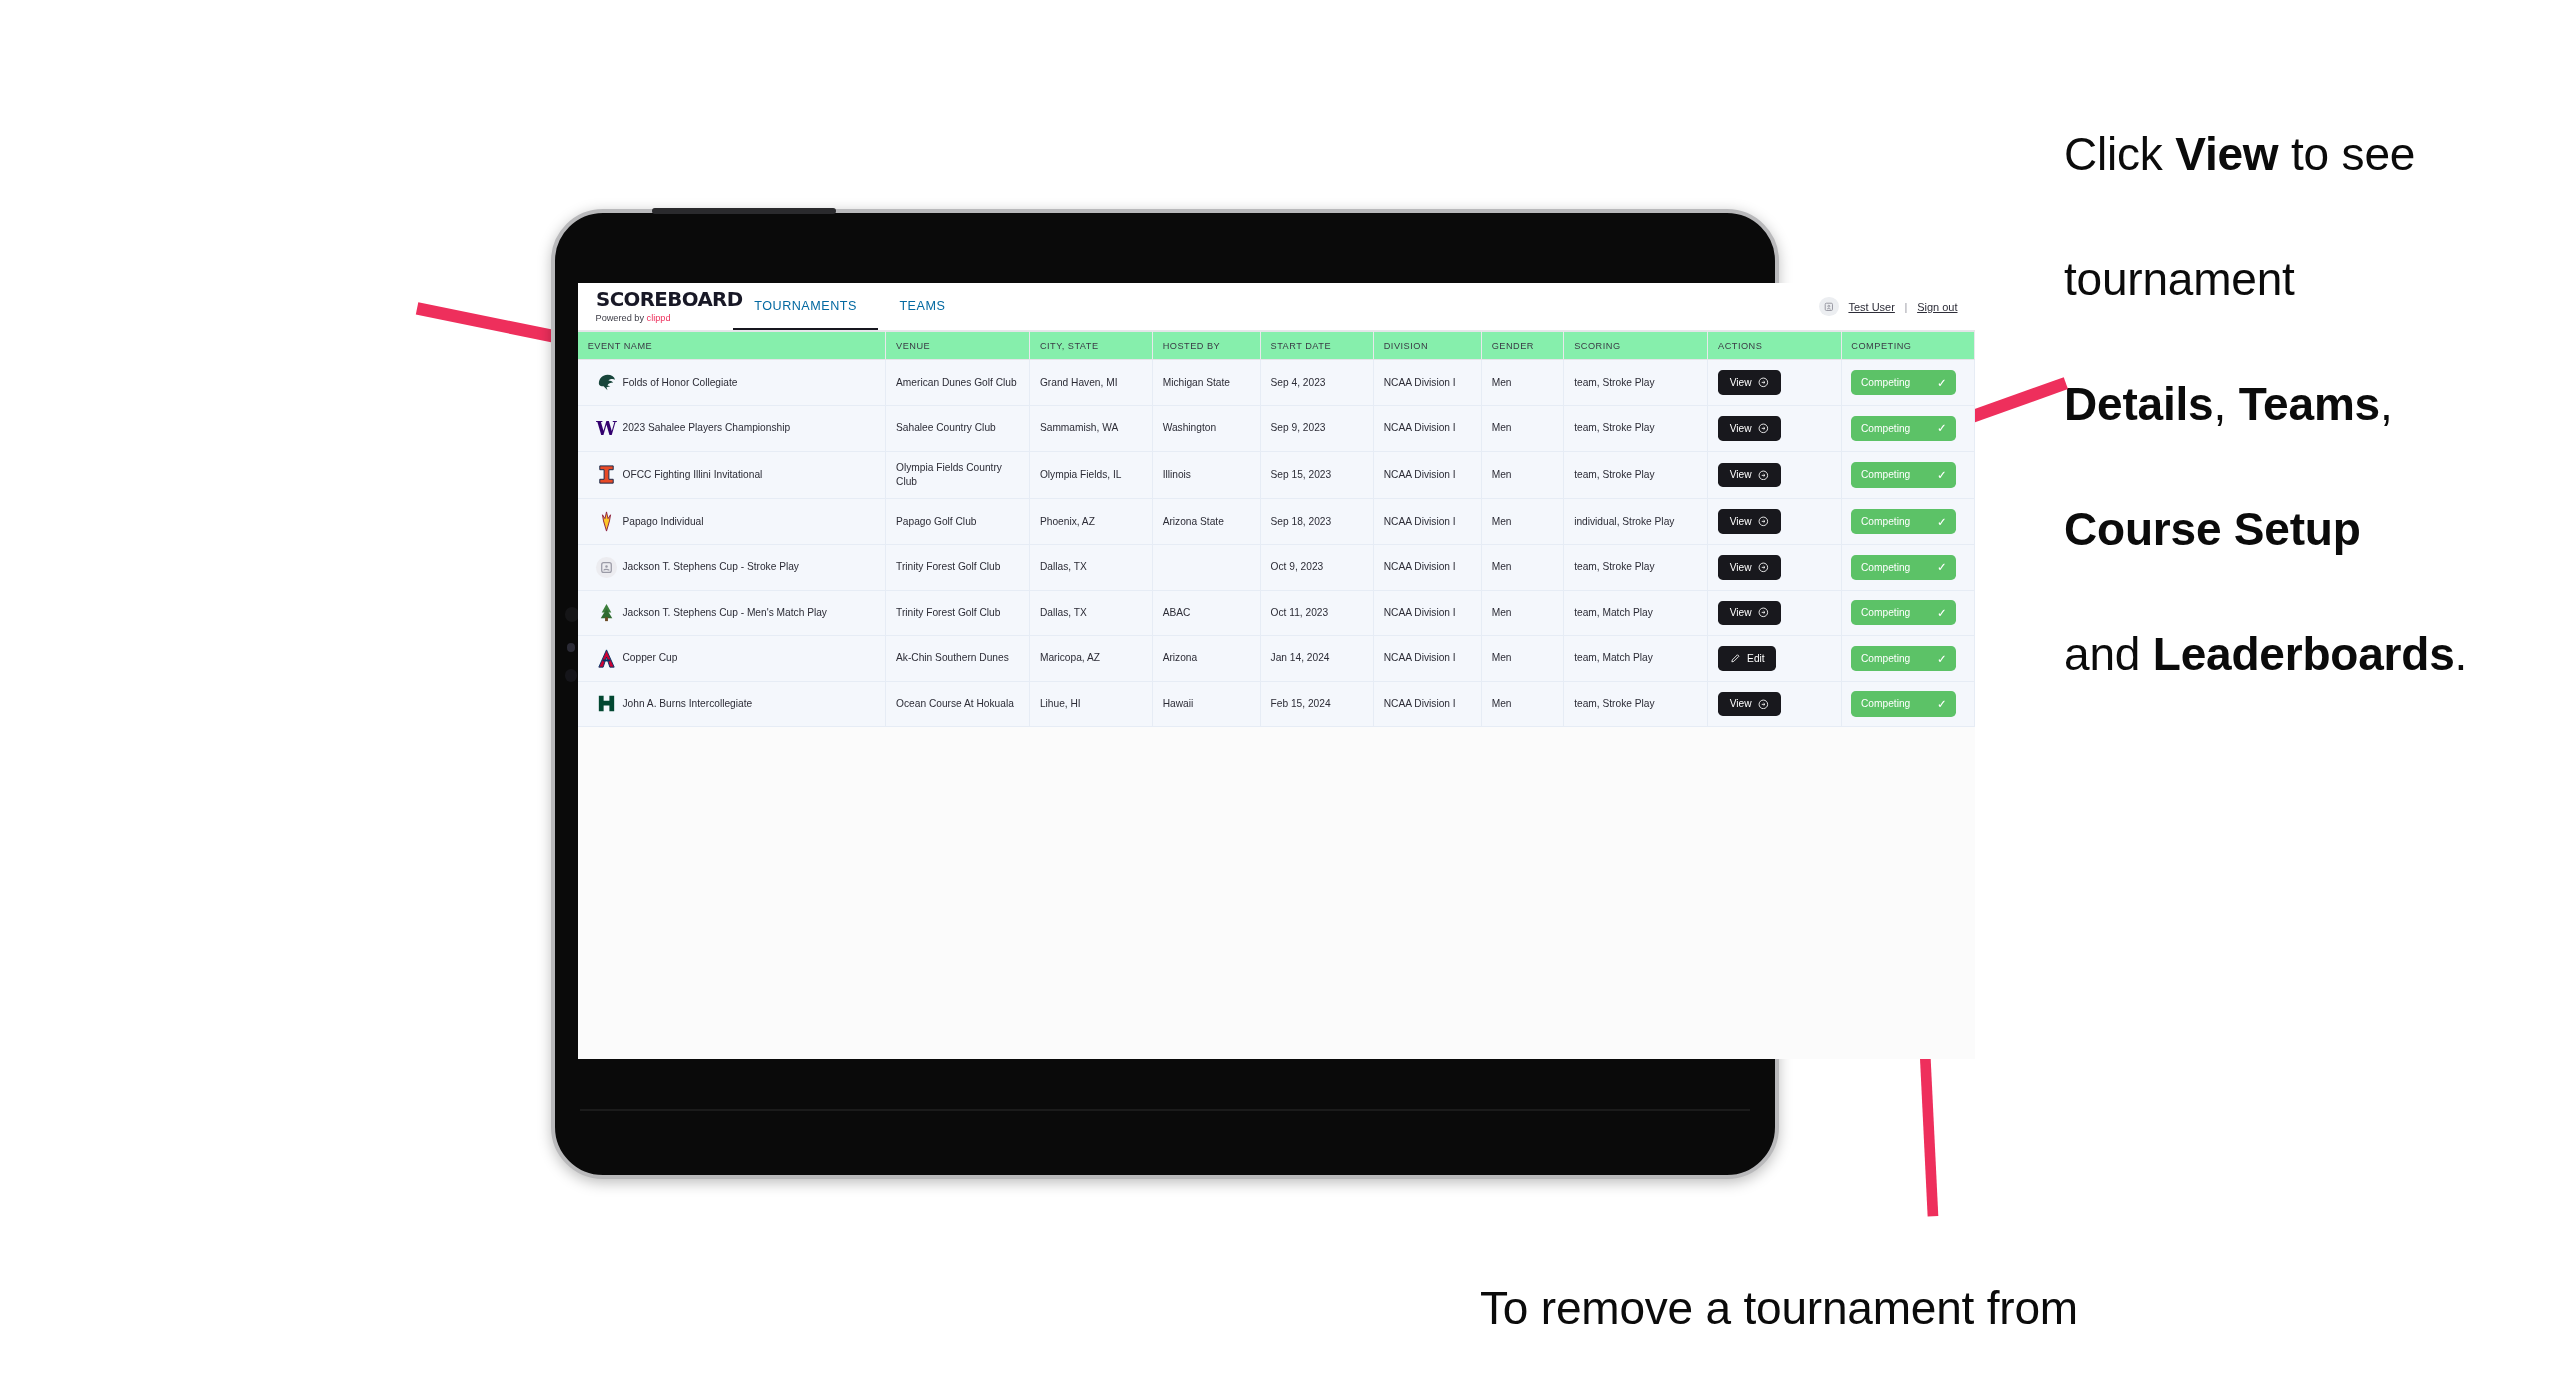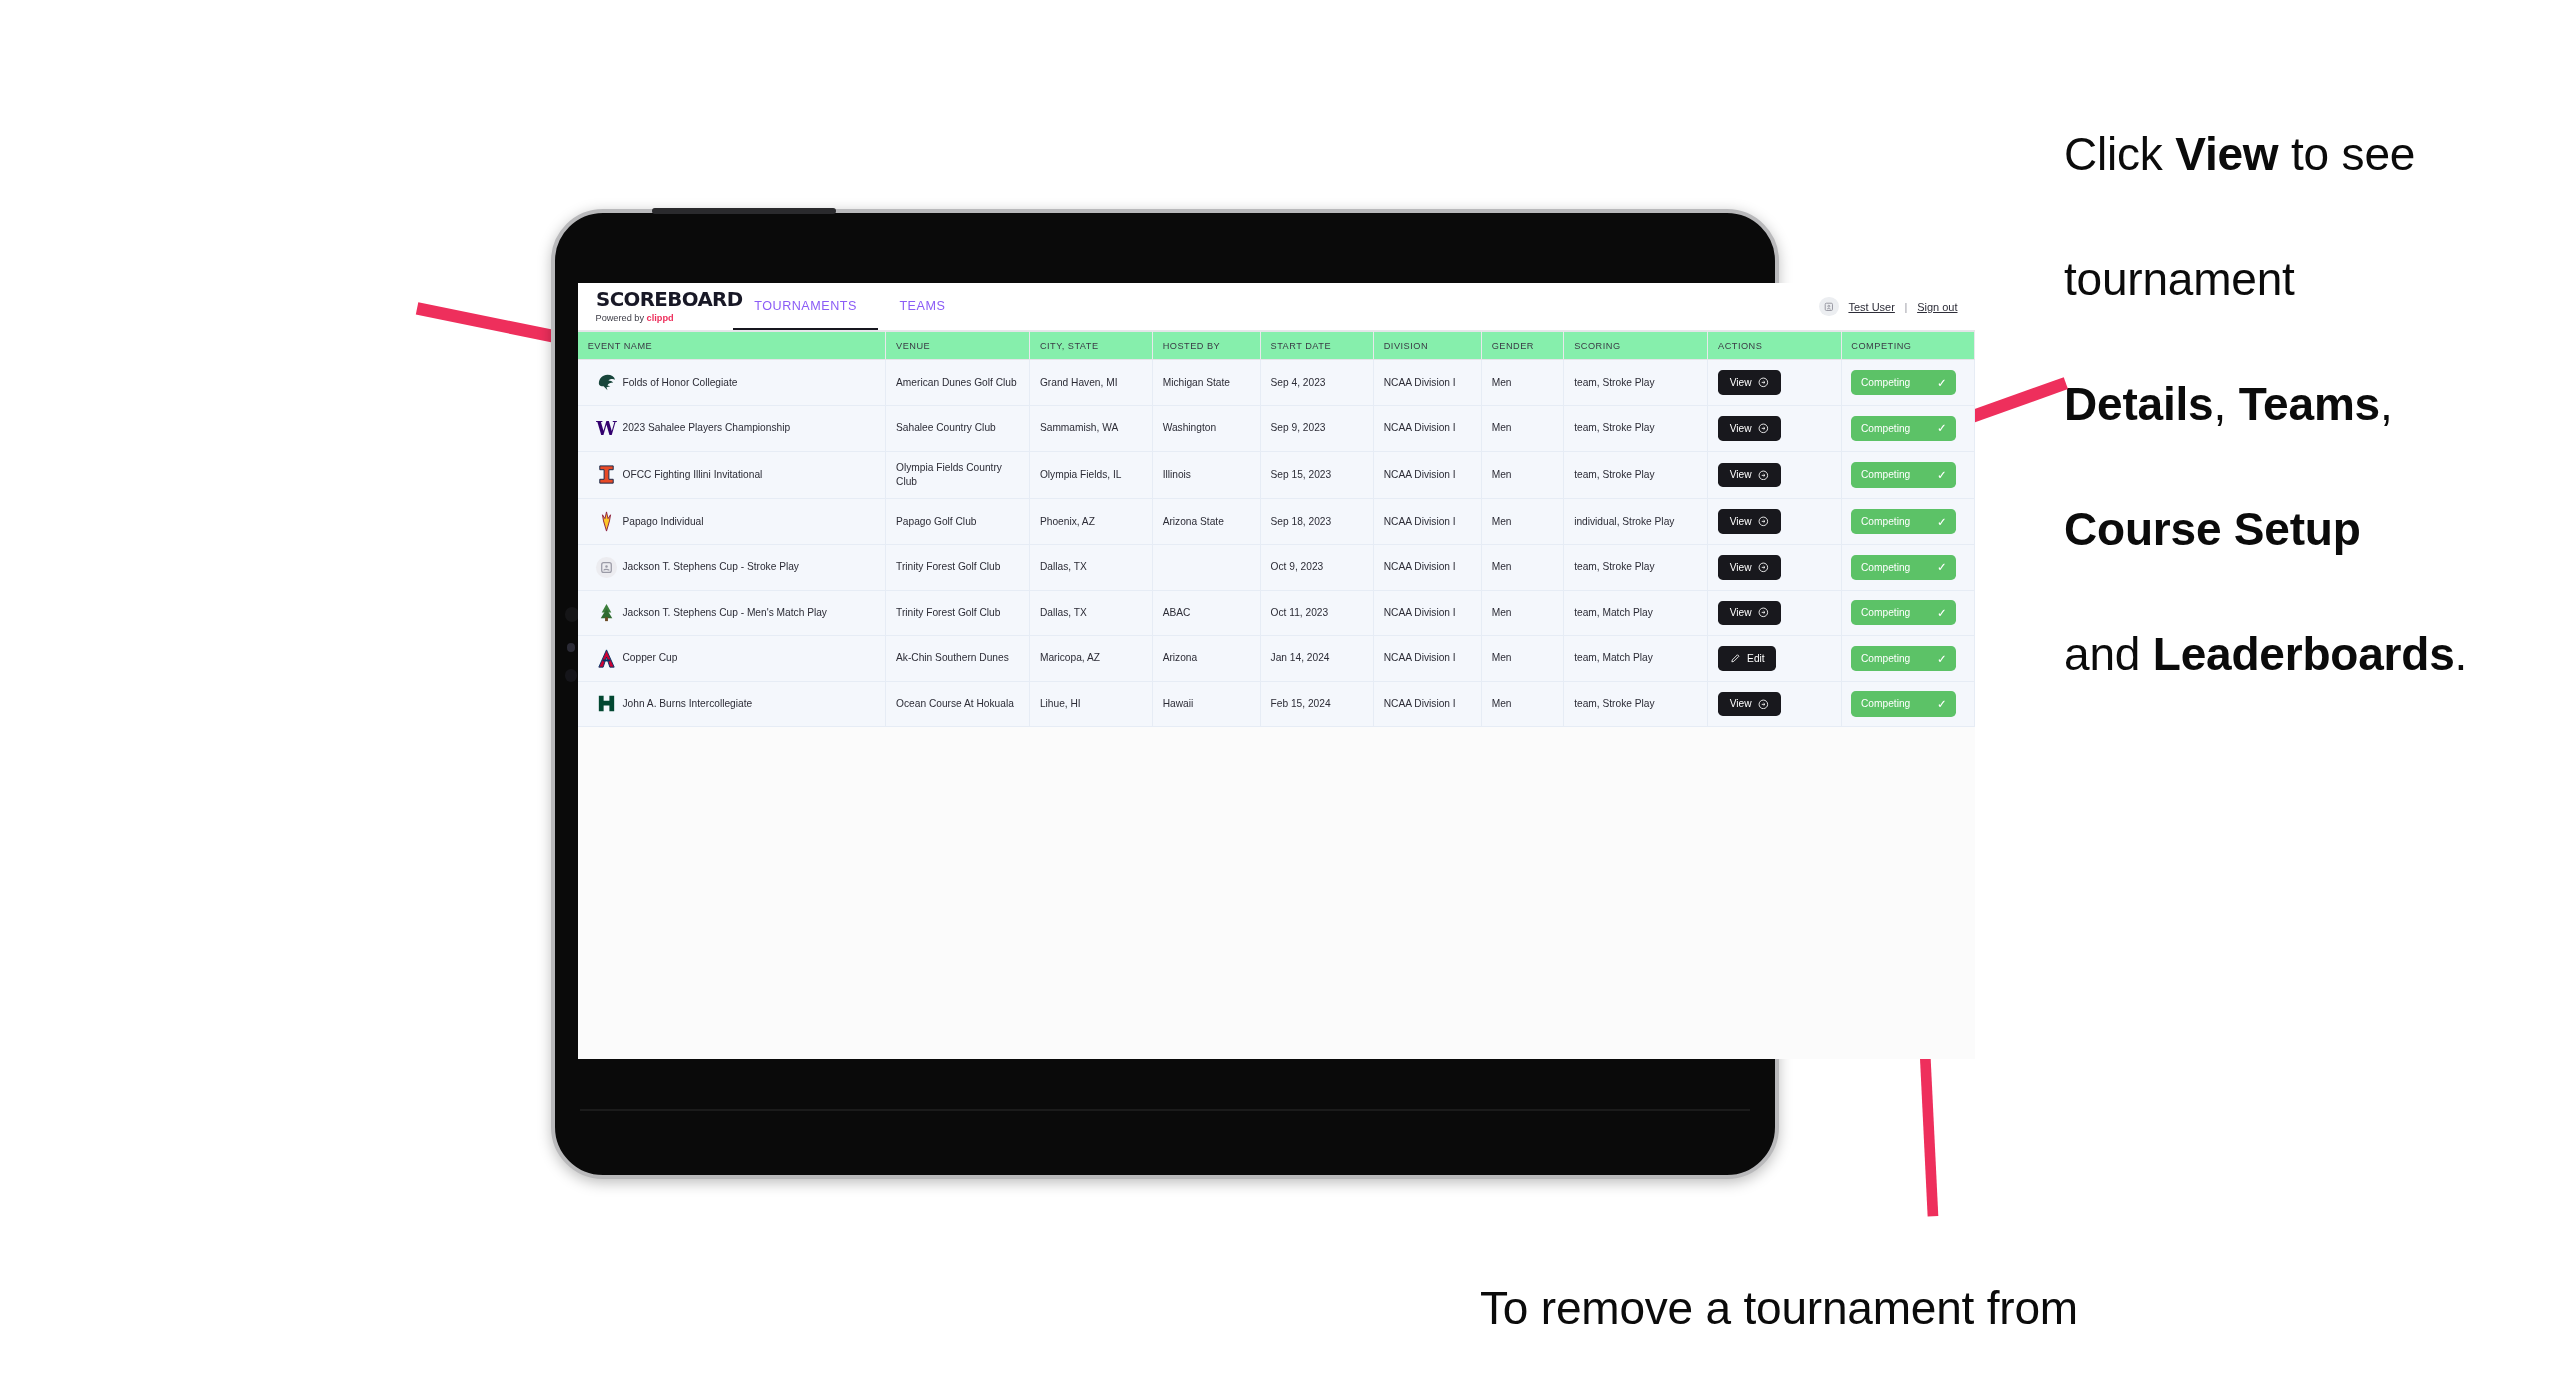--- a/index.html
+++ b/index.html
@@ -64,25 +64,25 @@
     border-bottom:1px solid #e6e6e9;
   }
   #brand { width:155px; padding-left:17.5px; display:flex; flex-direction:column;
            justify-content:center; }
   #brand-title {
     font-family:"DejaVu Sans", sans-serif;
     font-weight:700; font-size:19.4px; letter-spacing:-0.6px;
     color:#181826; line-height:1; transform: scaleX(1.02); transform-origin:left;
   }
   #brand-sub { font-size:9.2px; color:#3c3c46; margin-top:2.9px; }
-  #brand-sub .pink { color:#ee2f5c; font-weight:700; }
+  #brand-sub .pink { color:#ee2f5c; font-weight:400; }
 
   .navtab {
     display:flex; align-items:center; padding:0 21.3px;
-    font-size:12.6px; letter-spacing:0.5px; color:#8b5cf6;
+    font-size:12.6px; letter-spacing:0.5px; color:#0369a1;
     border-bottom:2.9px solid transparent; cursor:pointer;
   }
   .navtab.active { border-bottom-color:#17171f; }
   #nav-right { margin-left:auto; display:flex; align-items:center;
                gap:9.7px; padding-right:17.5px; font-size:11px; color:#2d2d38;text-decoration:underline; }
   #nav-avatar { width:19.4px; height:19.4px; border-radius:50%; background:#eceef1;
                 display:flex; align-items:center; justify-content:center; }
   #nav-avatar svg { width:9.7px; height:9.7px; }
   .sep { color:#9a9aa4; }
   #nav-right span[data-name="signout-link"],

